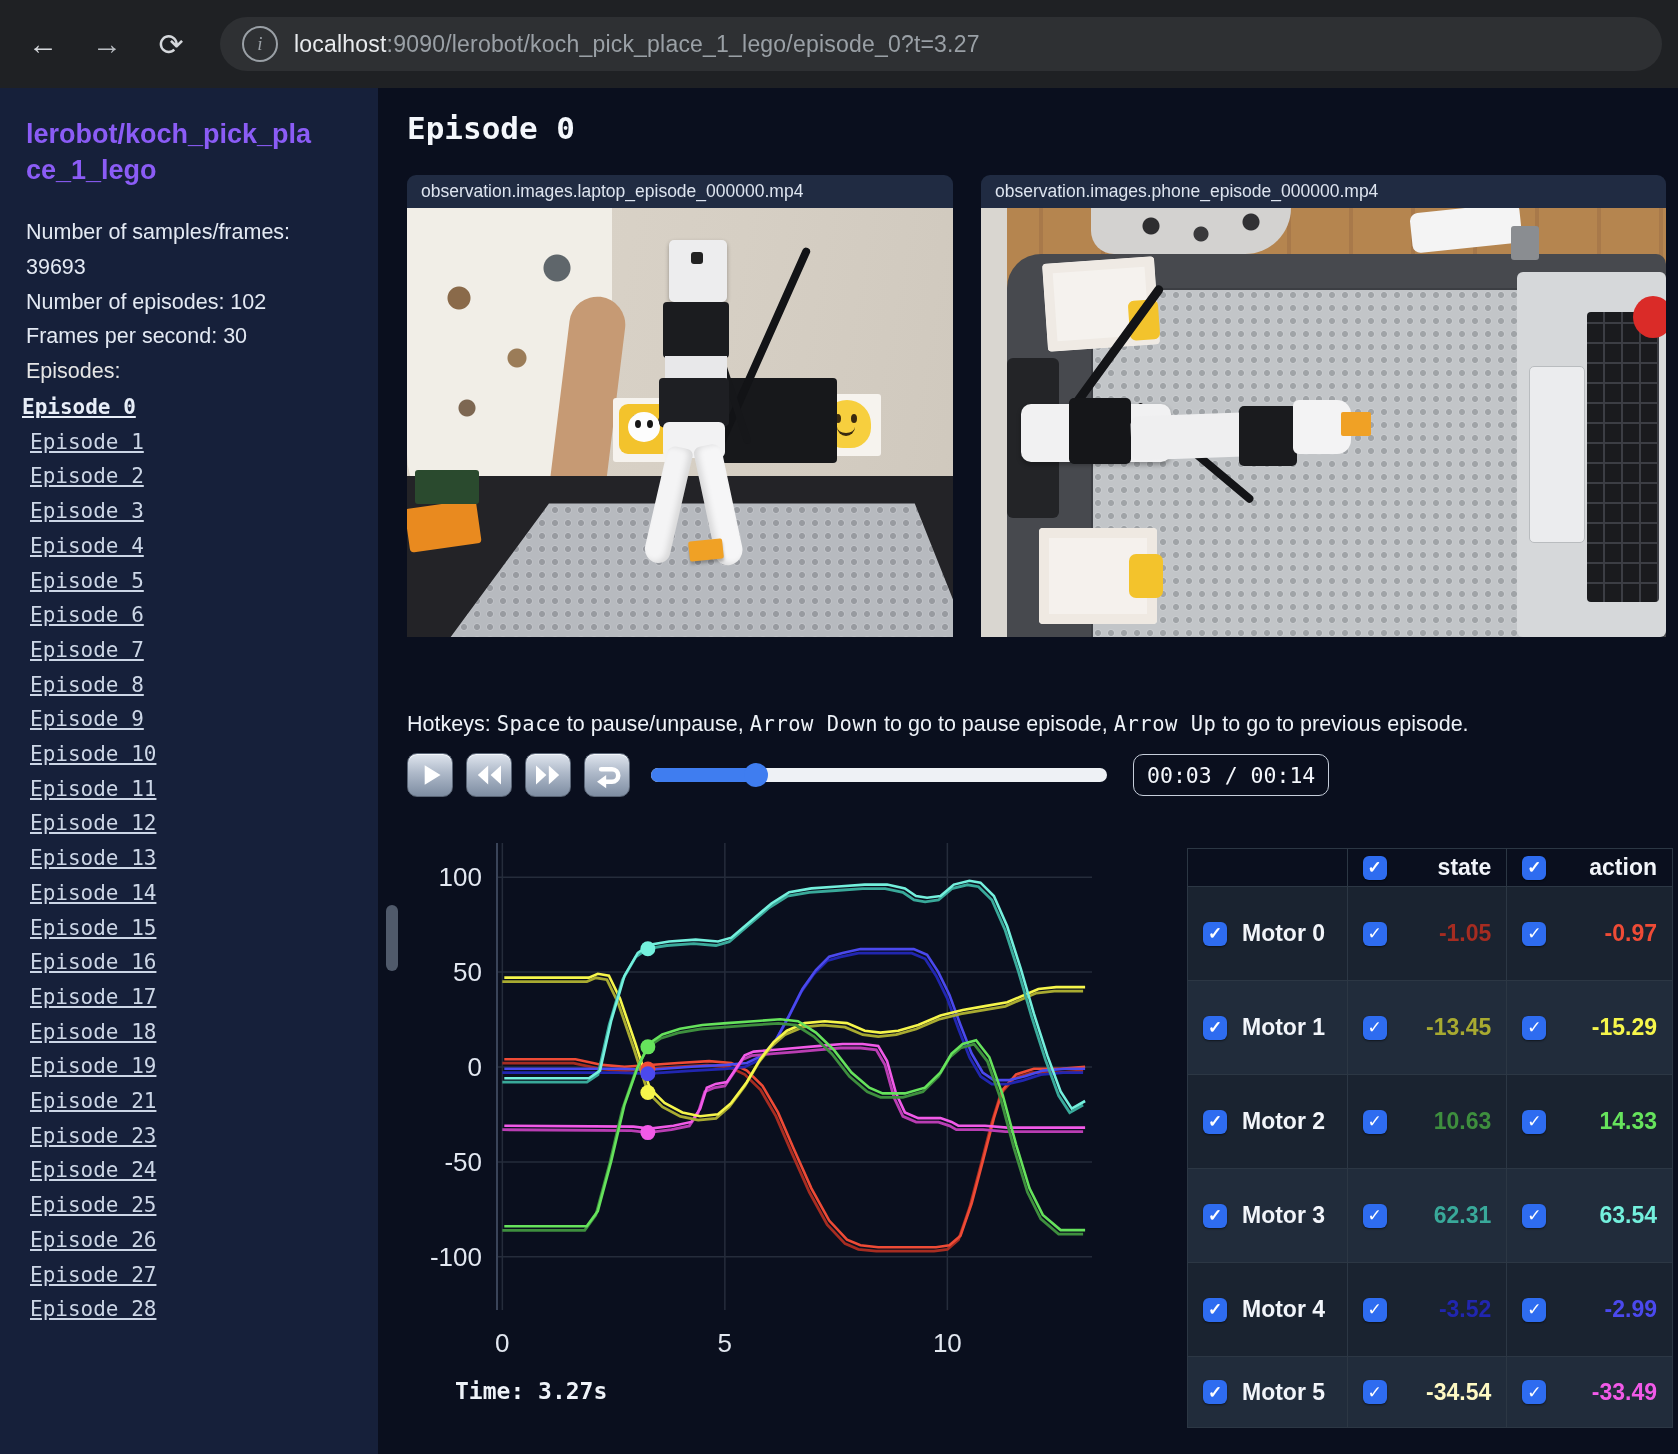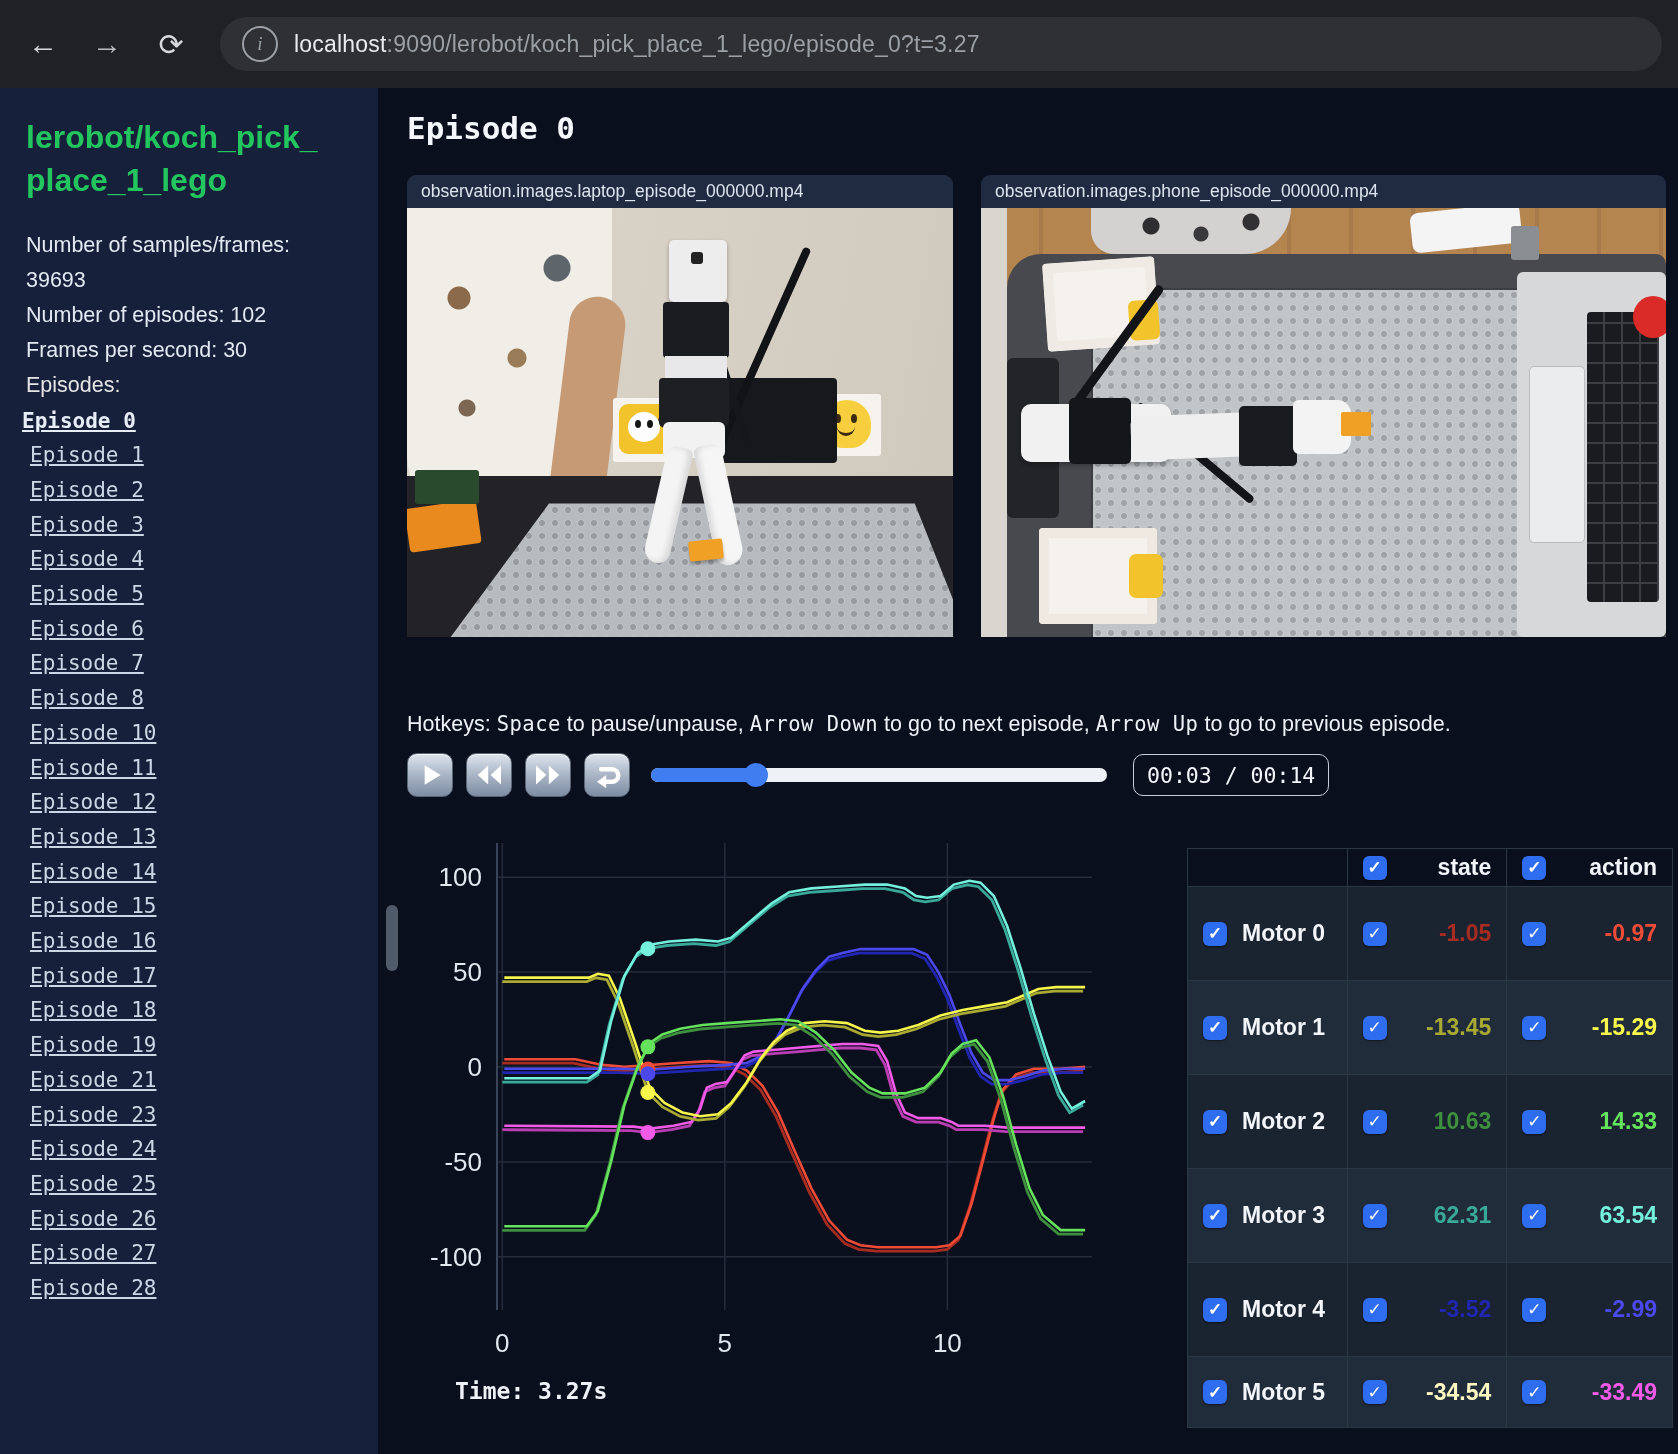--- a/index.html
+++ b/index.html
@@ -15,21 +15,21 @@
   #urlbar{flex:1;height:54px;margin:0 16px 0 28px;background:#2e3033;border-radius:27px;
     display:flex;align-items:center;padding:0 22px;}
   #info-ico{width:32px;height:32px;border:2.5px solid #9aa0a6;border-radius:50%;color:#9aa0a6;
     font-size:19px;display:flex;align-items:center;justify-content:center;margin-right:16px;
     font-family:"Liberation Serif",serif;font-style:italic;}
   #url{font-size:23px;color:#9aa0a6;letter-spacing:.2px;}
   #url b{color:#e8eaed;font-weight:500;}
 
   
   #sidebar{position:absolute;left:0;top:88px;width:378px;height:1366px;background:#16203a;}
-  #ds-title{padding:28px 26px 0 26px;font-size:32px;font-weight:bold;color:#22c55e;
+  #ds-title{padding:28px 26px 0 26px;font-size:27px;font-weight:bold;color:#8b5cf6;
     line-height:1.35;word-break:break-all;width:300px;}
   #ds-info{padding:26px 26px 0 26px;font-size:21.5px;color:#e3e9f3;line-height:1.62;width:300px;}
   #ep-label{padding:0 26px;font-size:21.5px;color:#e5e5e5;line-height:1.62;}
   #episode-list{list-style:none;margin:2px 0 0 0;padding:0 0 0 30px;}
   #episode-list li{line-height:32.7px;}
   #episode-list a{font-family:"DejaVu Sans Mono",monospace;font-size:21px;color:#ccd6e6;
     text-decoration:underline;cursor:pointer;}
   #episode-list li.active a{font-weight:bold;color:#e8eef8;}
   #episode-list li.active{margin-left:-8px;}
 
@@ -118,20 +118,21 @@
     <ul id="episode-list">
         <li class="active"><a>Episode 0</a></li>
         <li><a>Episode 1</a></li>
         <li><a>Episode 2</a></li>
         <li><a>Episode 3</a></li>
         <li><a>Episode 4</a></li>
         <li><a>Episode 5</a></li>
         <li><a>Episode 6</a></li>
         <li><a>Episode 7</a></li>
         <li><a>Episode 8</a></li>
+        <li><a>Episode 9</a></li>
         <li><a>Episode 10</a></li>
         <li><a>Episode 11</a></li>
         <li><a>Episode 12</a></li>
         <li><a>Episode 13</a></li>
         <li><a>Episode 14</a></li>
         <li><a>Episode 15</a></li>
         <li><a>Episode 16</a></li>
         <li><a>Episode 17</a></li>
         <li><a>Episode 18</a></li>
         <li><a>Episode 19</a></li>
@@ -208,21 +209,21 @@
         <div style="left:210px;top:170px;width:8px;height:150px;background:#131417;border-radius:5px;transform:rotate(-50deg);"></div>
         <div style="left:40px;top:196px;width:150px;height:58px;background:#f1f1f2;border-radius:10px;box-shadow:0 3px 5px rgba(0,0,0,.3);"></div>
         <div style="left:88px;top:190px;width:62px;height:66px;background:#151619;border-radius:5px;"></div>
         <div style="left:150px;top:206px;width:140px;height:44px;background:#efeff0;border-radius:8px;transform:rotate(-2deg);"></div>
         <div style="left:258px;top:198px;width:58px;height:60px;background:#1a1b1e;border-radius:5px;"></div>
         <div style="left:312px;top:192px;width:58px;height:54px;background:#f3f3f4;border-radius:6px 14px 14px 6px;"></div>
         <div style="left:360px;top:204px;width:30px;height:24px;background:#f0a125;border-radius:2px;"></div>
       </div>
     </div>
 
-    <div id="hotkeys"><span>Hotkeys: </span><span class="mono">Space</span><span> to pause/unpause, </span><span class="mono">Arrow Down</span><span> to go to next episode, </span><span class="mono">Arrow Up</span><span> to go to previous episode.</span></div>
+    <div id="hotkeys"><span>Hotkeys: </span><span class="mono">Space</span><span> to pause/unpause, </span><span class="mono">Arrow Down</span><span> to go to pause episode, </span><span class="mono">Arrow Up</span><span> to go to previous episode.</span></div>
 
     <div id="controls">
       <div class="btn">
         <svg width="30" height="30" viewBox="0 0 34 34">
             <polygon points="11,6 29,17 11,28" fill="#fff"></polygon>
           </svg>
       </div>
       <div class="btn">
         <svg width="32" height="28" viewBox="0 0 40 32">
             <polygon points="19,4 6,16 19,28" fill="#fff"></polygon>

